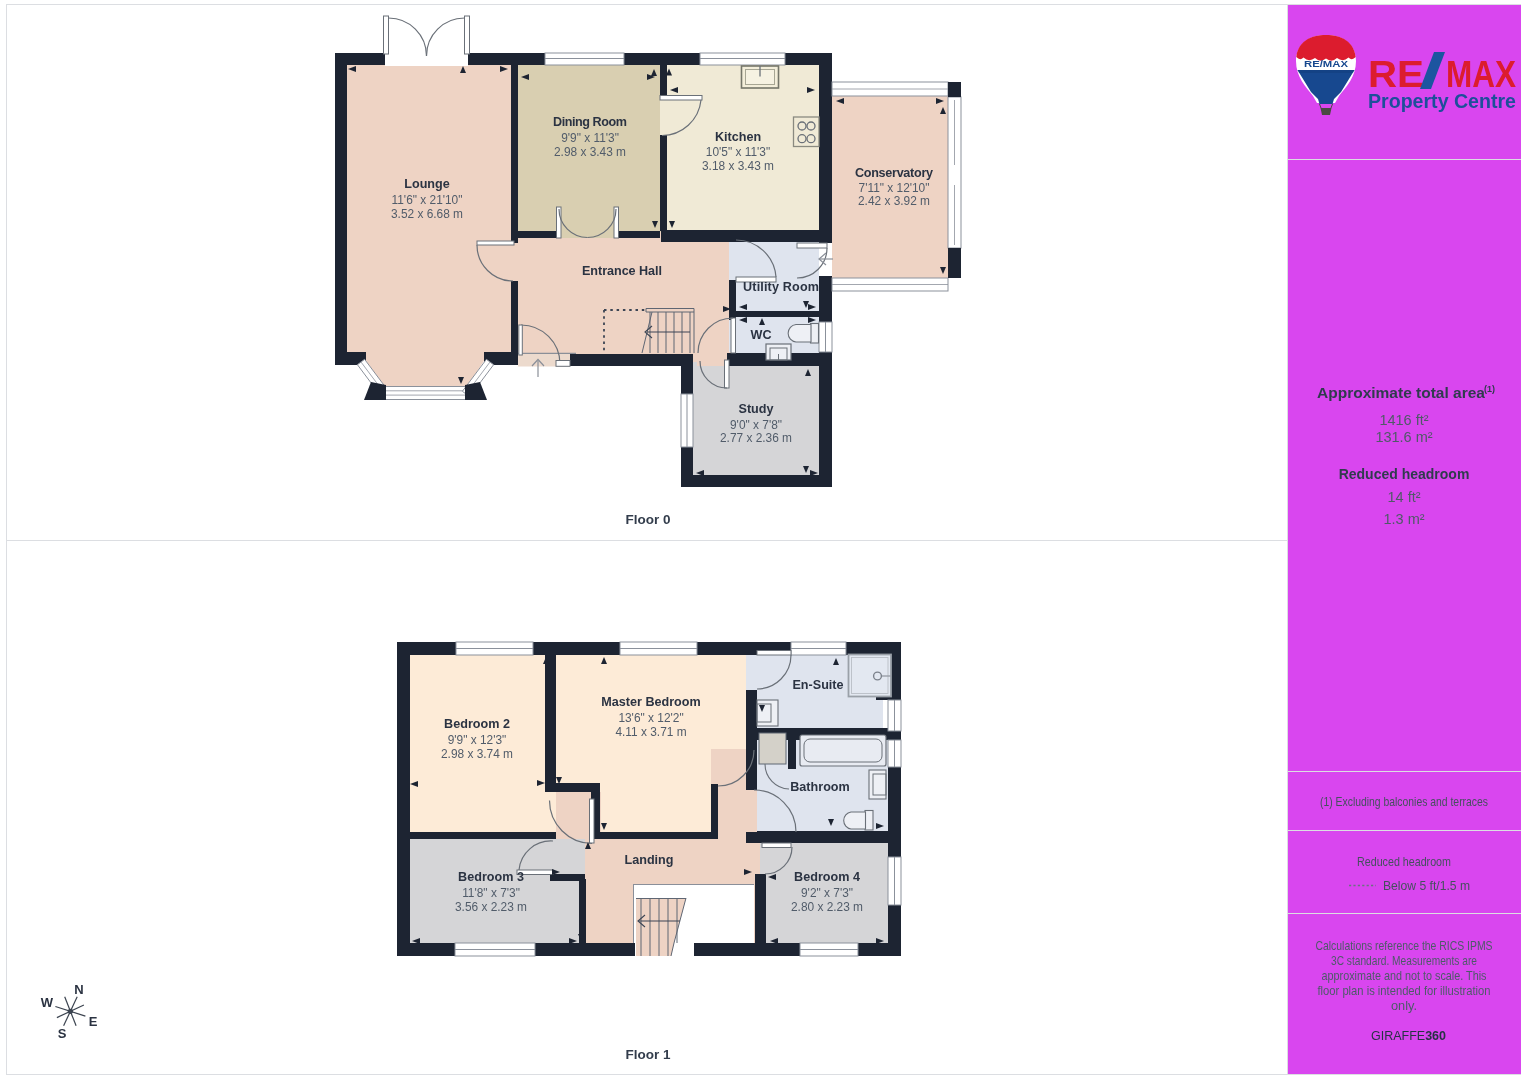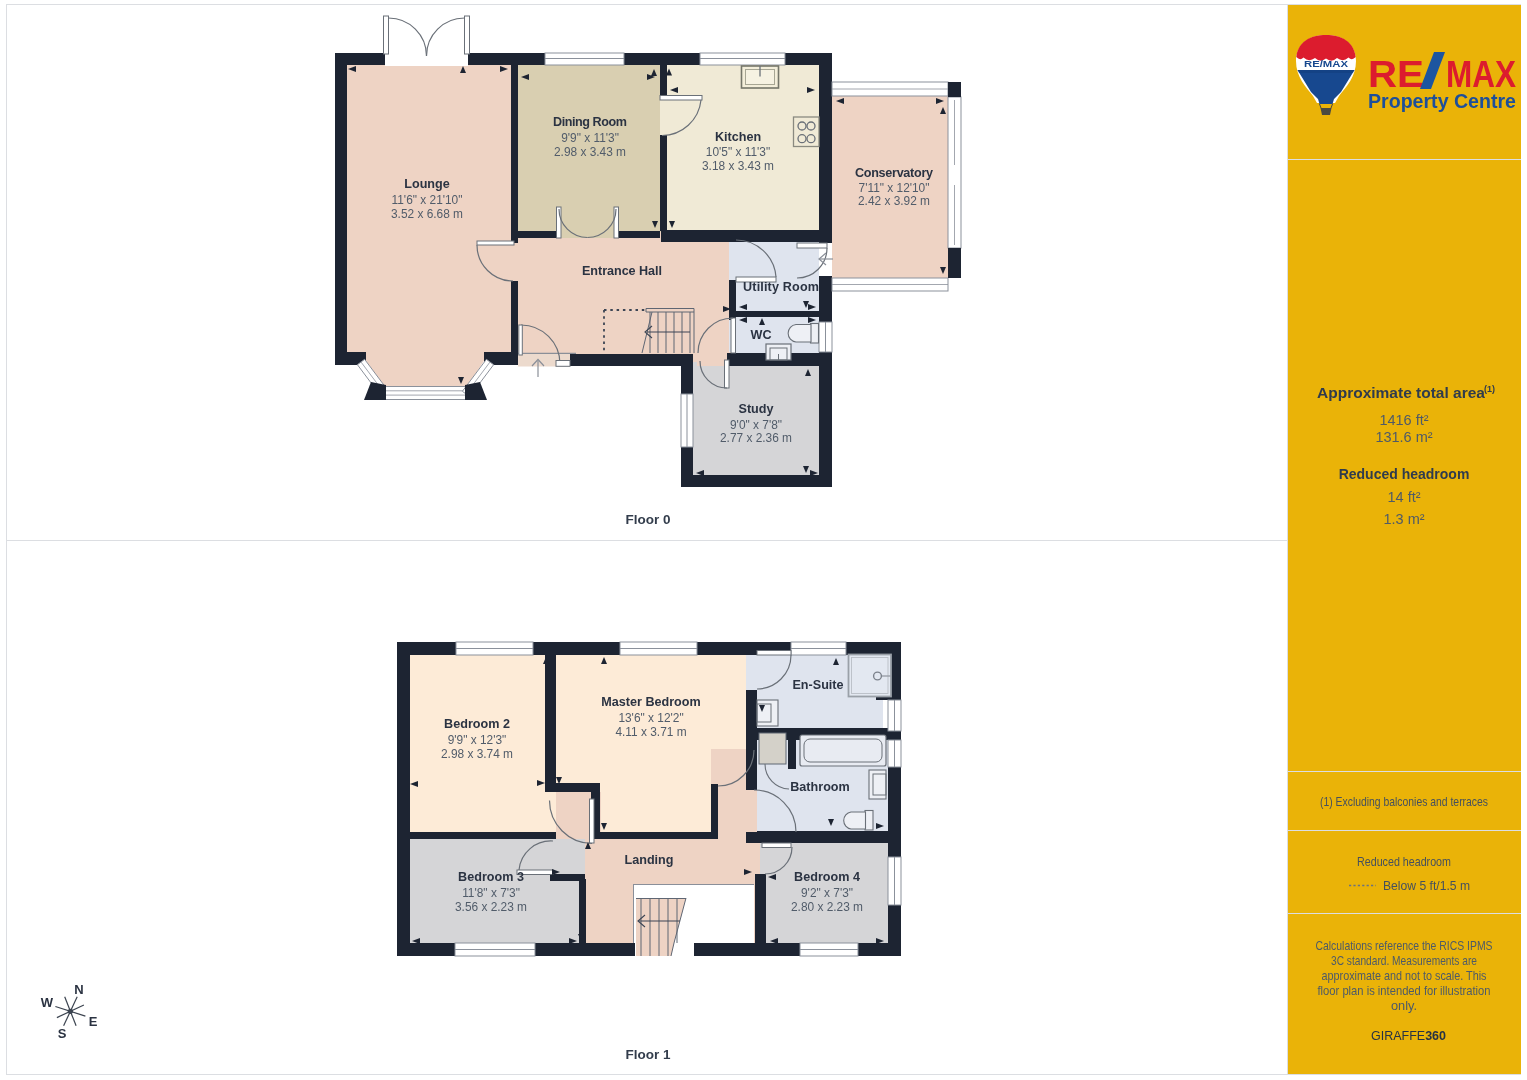--- a/index.html
+++ b/index.html
@@ -550,21 +550,21 @@
   </g>
 </g>
 <g id="floorlabels">
 
   <text class="fl" x="648" y="524" text-anchor="middle">Floor 0</text>
 
   <text class="fl" x="648" y="1059" text-anchor="middle">Floor 1</text>
 </g>
 </svg>
 
-<div style="position:absolute;left:1288px;top:5px;width:233px;height:1069px;background:#eab308;">
+<div style="position:absolute;left:1288px;top:5px;width:233px;height:1069px;background:#d946ef;">
 <svg width="233" height="1069" viewBox="0 0 233 1069">
 
   <g stroke="#dcdee2" stroke-width="1">
     <line x1="0" y1="154.5" x2="233" y2="154.5"></line>
     <line x1="0" y1="766.5" x2="233" y2="766.5"></line>
     <line x1="0" y1="825.5" x2="233" y2="825.5"></line>
     <line x1="0" y1="908.5" x2="233" y2="908.5"></line>
   </g>
 
   <g>

